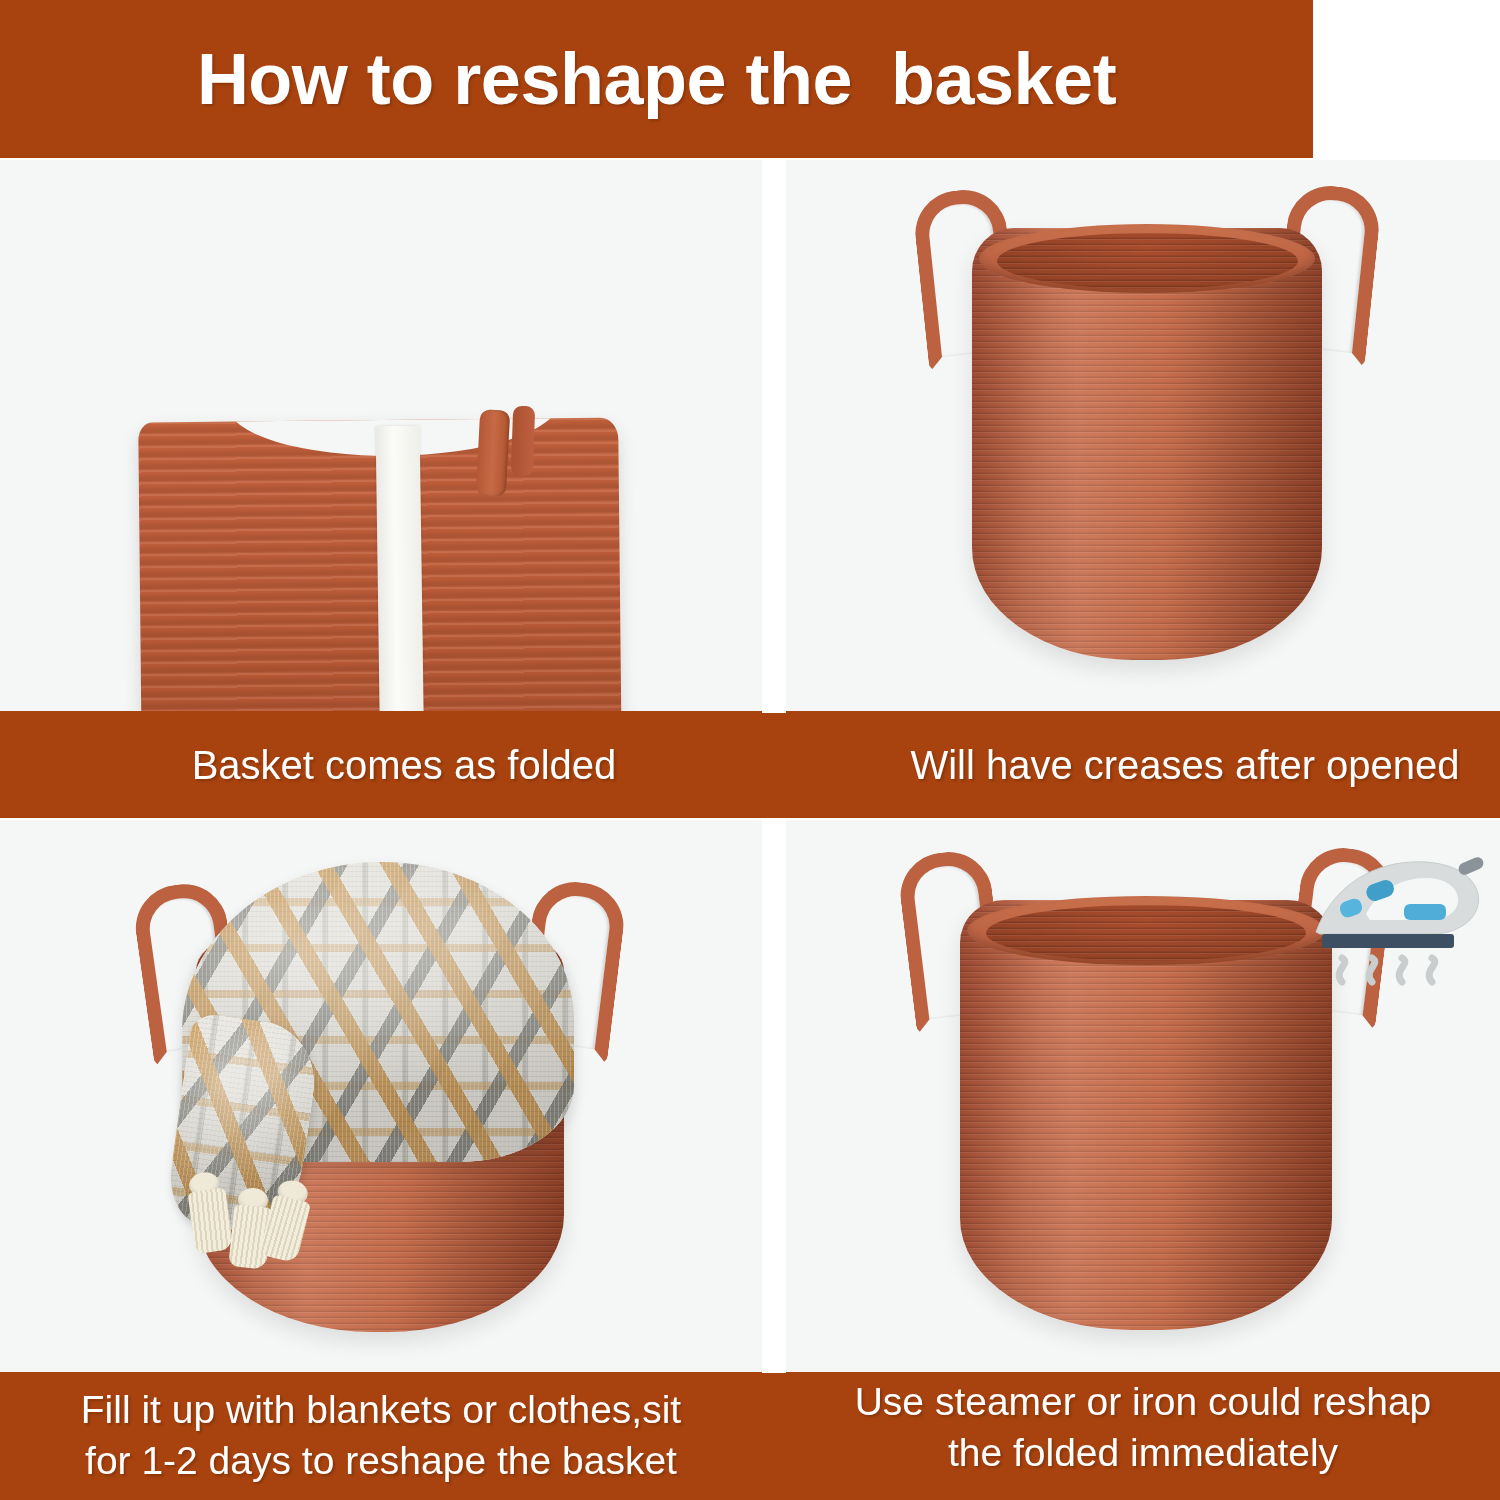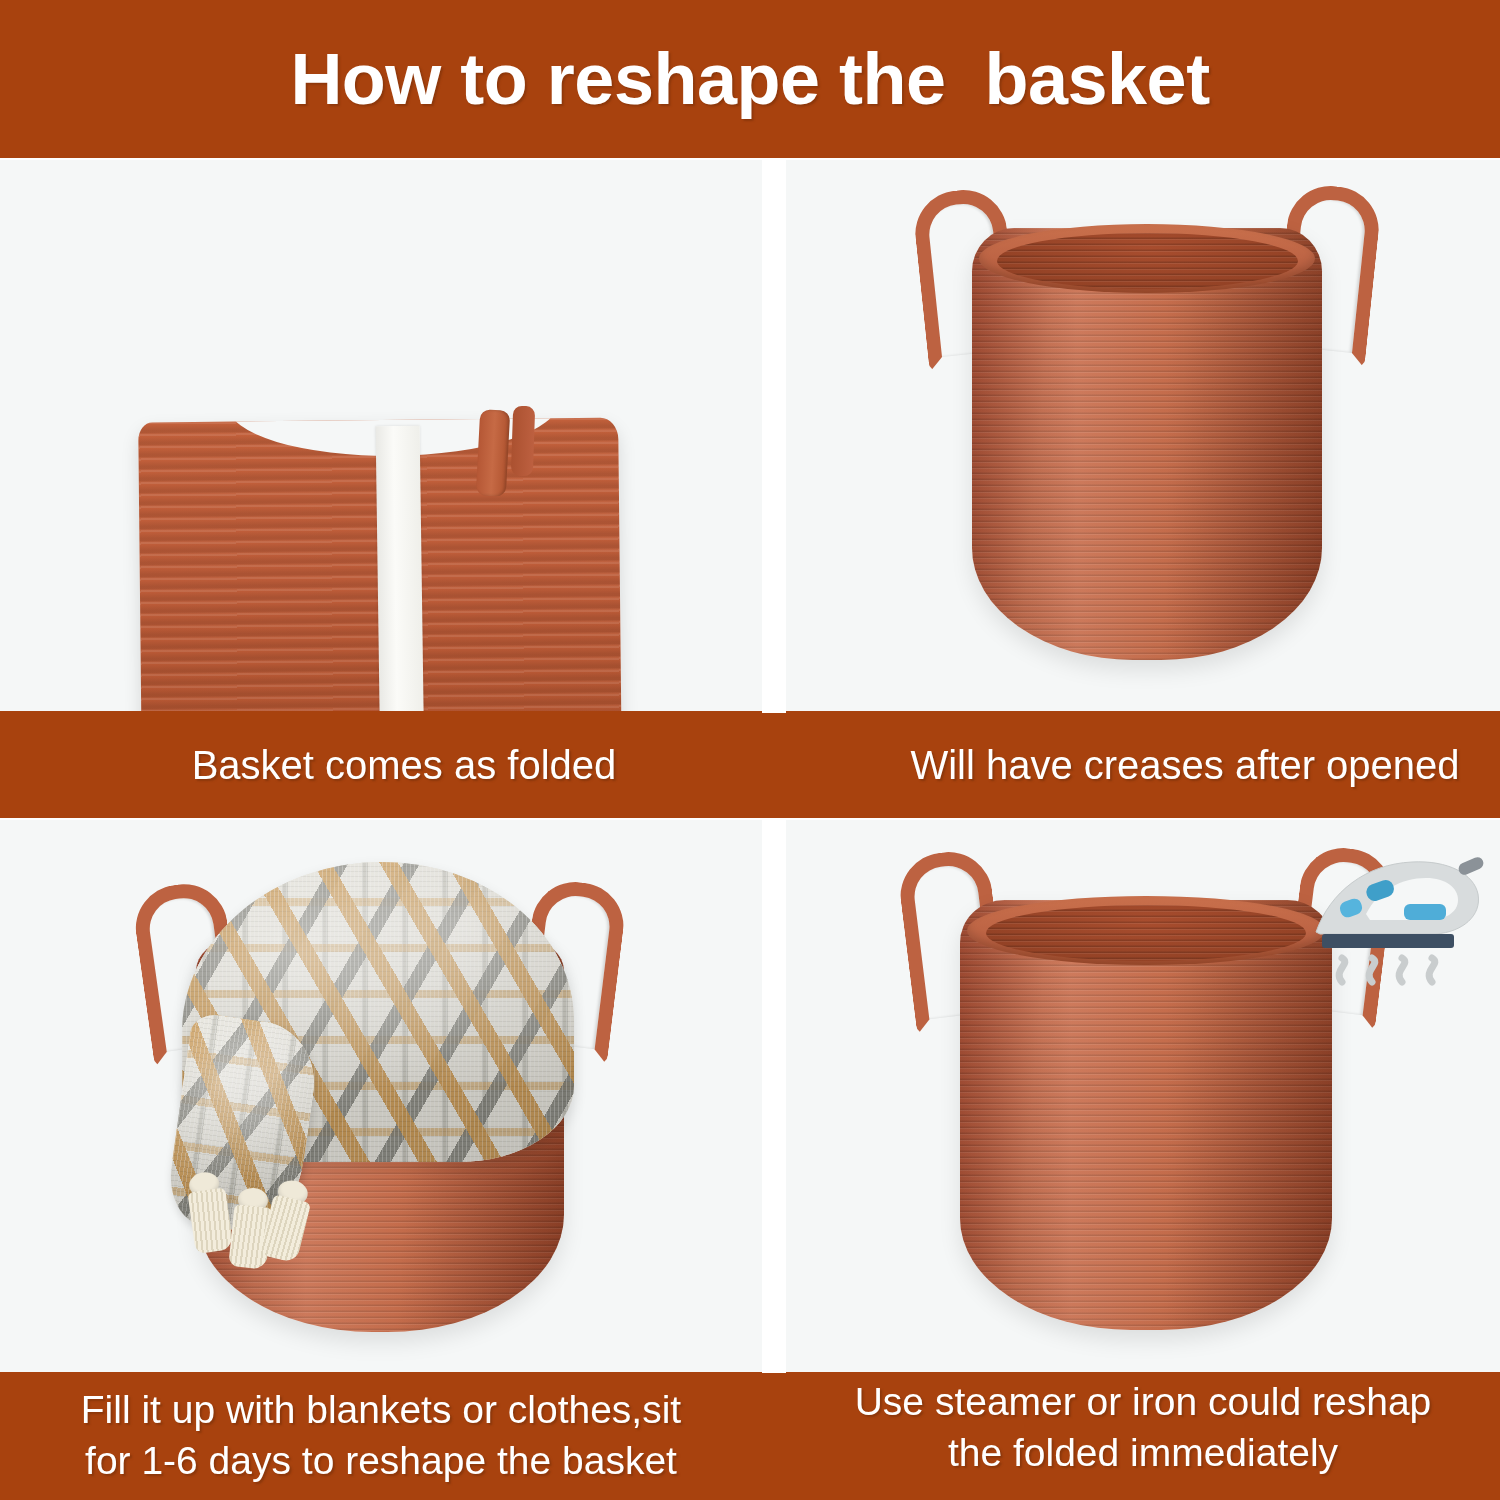--- a/index.html
+++ b/index.html
@@ -6,21 +6,21 @@
   body{
     width:1500px;height:1500px;
     background:#ffffff;
     font-family:"Liberation Sans", sans-serif;
     overflow:hidden;
   }
   .page{position:relative;width:1500px;height:1500px;background:#ffffff;}
 
   
   .header{
-    position:absolute;left:0;top:0;width:1500px;height:158px;
+    position:absolute;left:0;top:0;width:1313px;height:158px;
     background:#a8420e;
     display:flex;align-items:center;justify-content:center;
   }
   .header-title{
     color:#ffffff;font-size:72px;font-weight:bold;
     letter-spacing:-0.5px;
     text-shadow:2px 2px 2px rgba(120,48,10,.55);
     white-space:pre;
   }
 
@@ -342,21 +342,21 @@
   <div class="cap-cell cap-left-mid">
     <span class="cap-text">Basket comes as folded</span>
   </div>
   <div class="cap-cell cap-right-mid">
     <span class="cap-text">Will have creases after opened</span>
   </div>
 
   <div class="capbar bot"></div>
   <div class="cap-left-bot">
     <span class="cap-text two">Fill it up with blankets or clothes,sit</span>
-    <span class="cap-text two">for 1-6 days to reshape the basket</span>
+    <span class="cap-text two">for 1-2 days to reshape the basket</span>
   </div>
   <div class="cap-right-bot">
     <span class="cap-text two">Use steamer or iron could reshap</span>
     <span class="cap-text two">the folded immediately</span>
   </div>
 
   <div class="seam"></div>
   <div class="seam2"></div>
   <div class="seam-mid"></div>
   <div class="seam-bot"></div>

